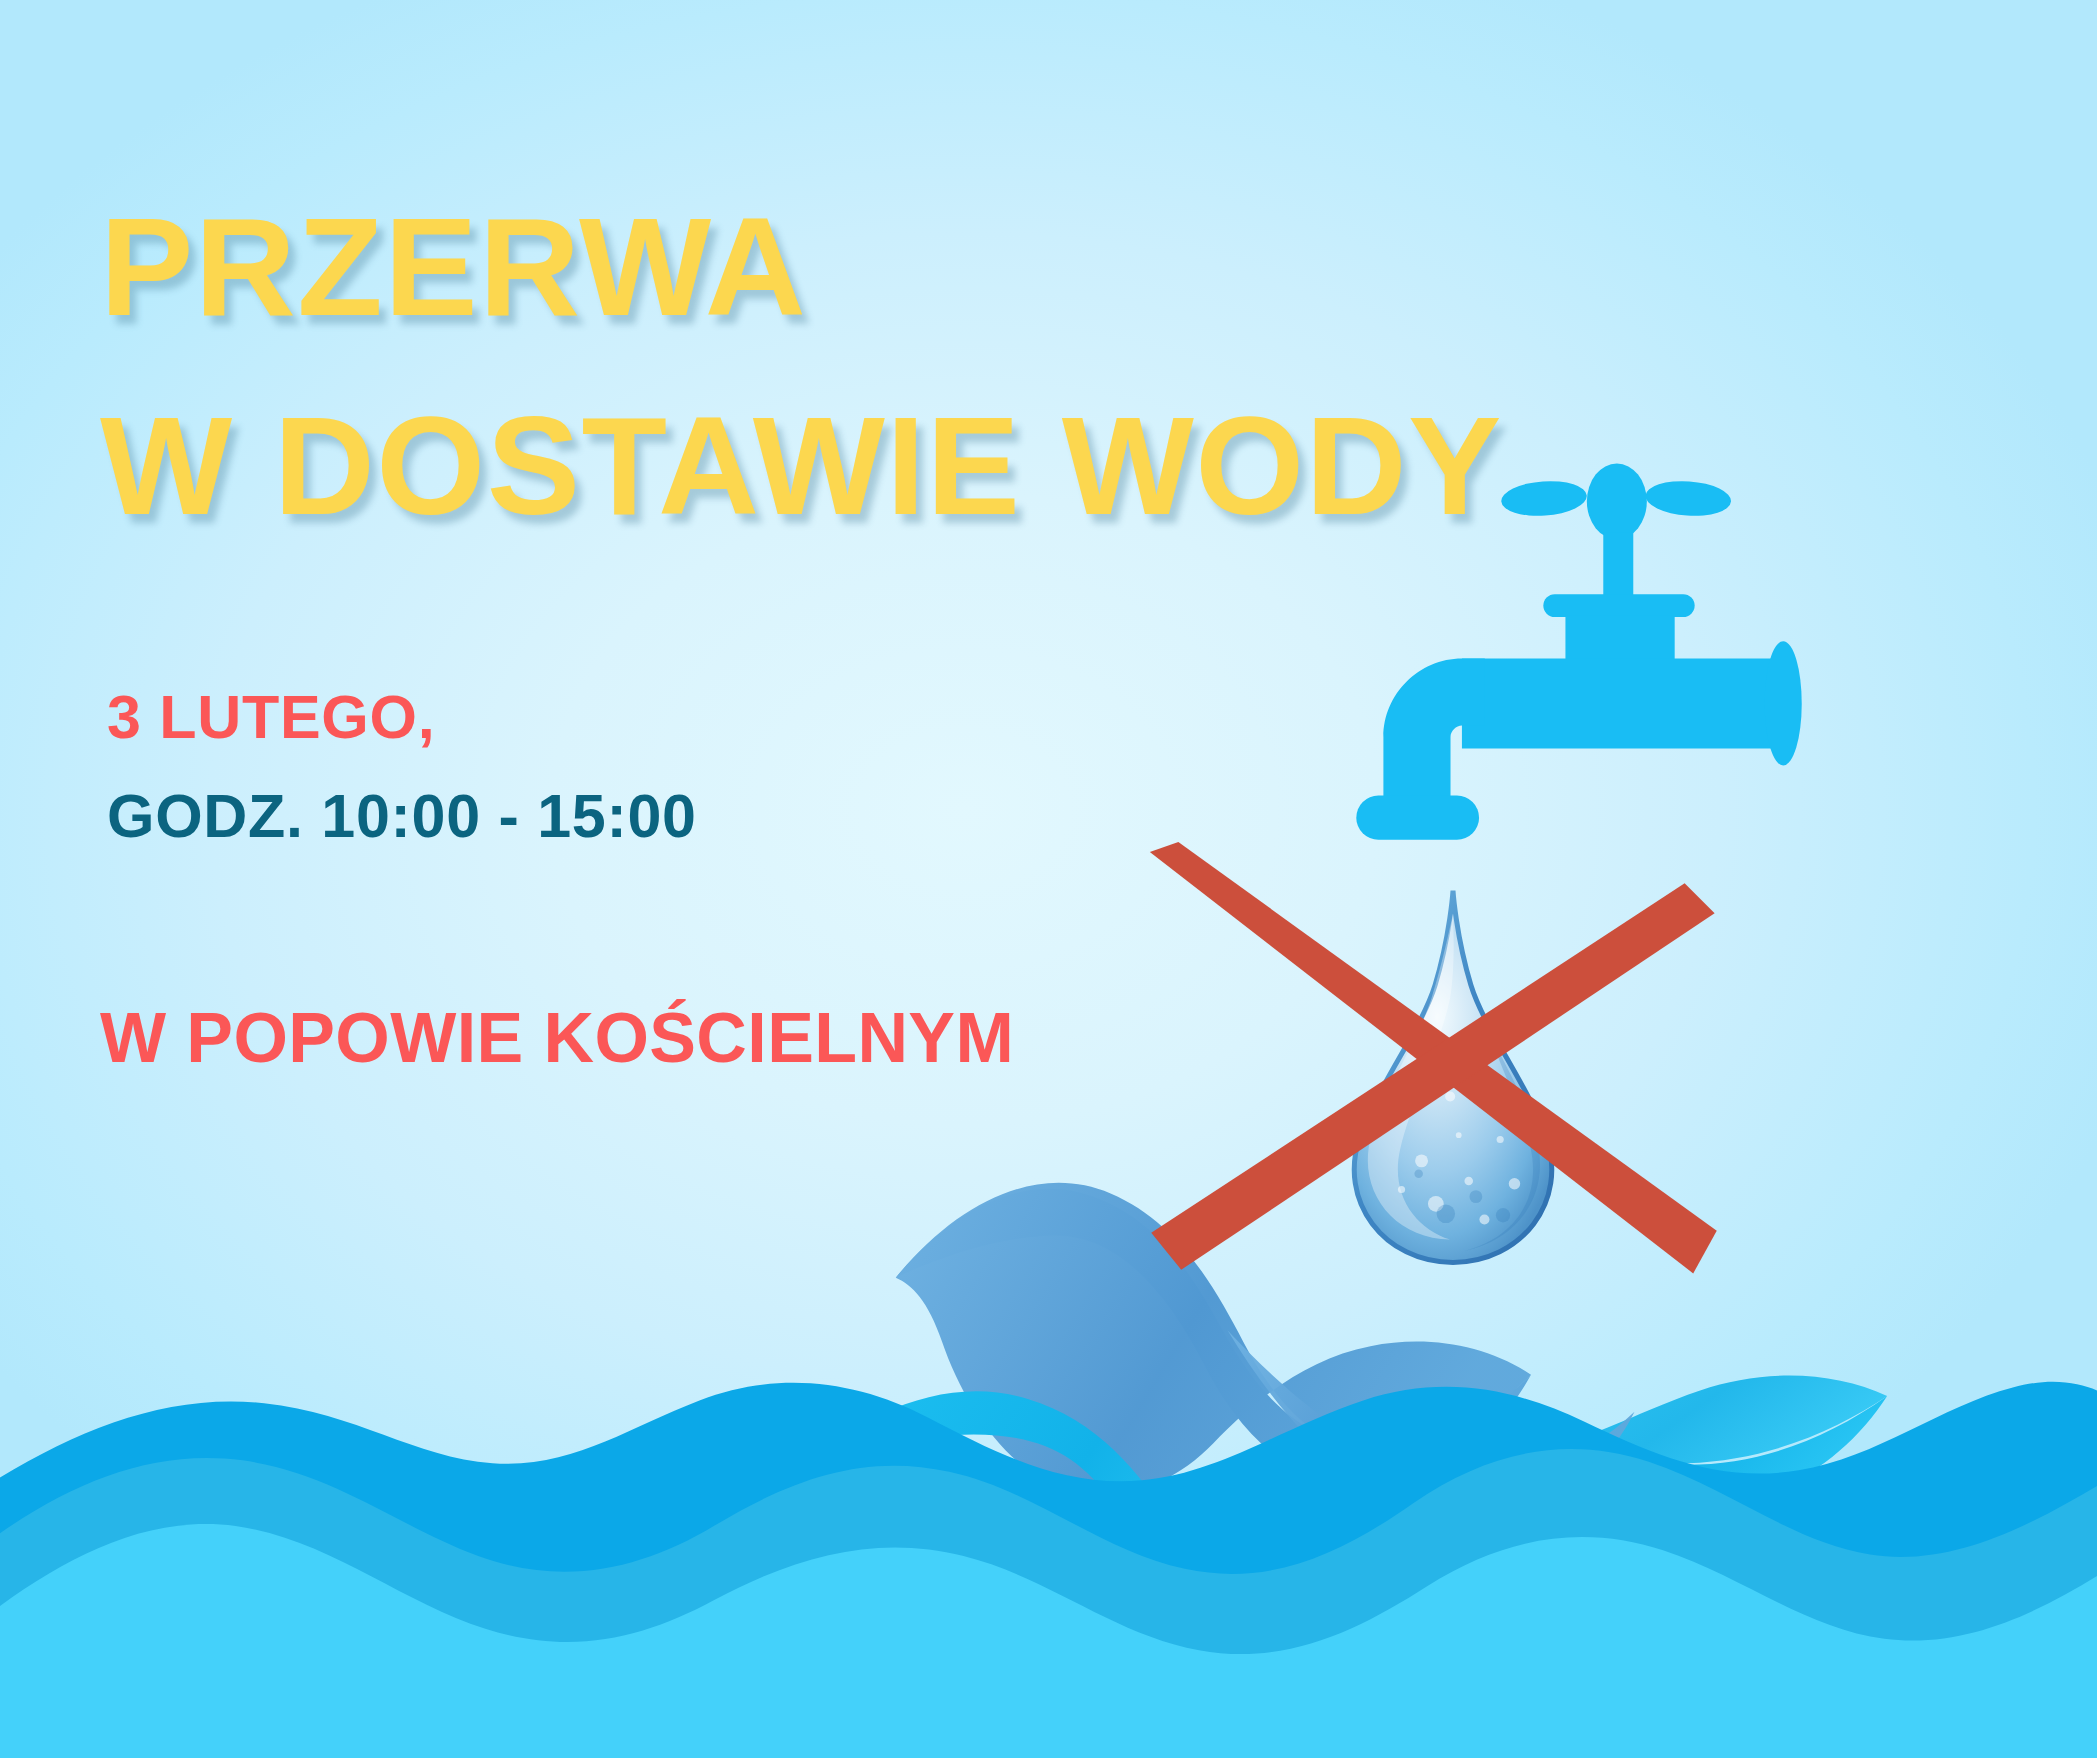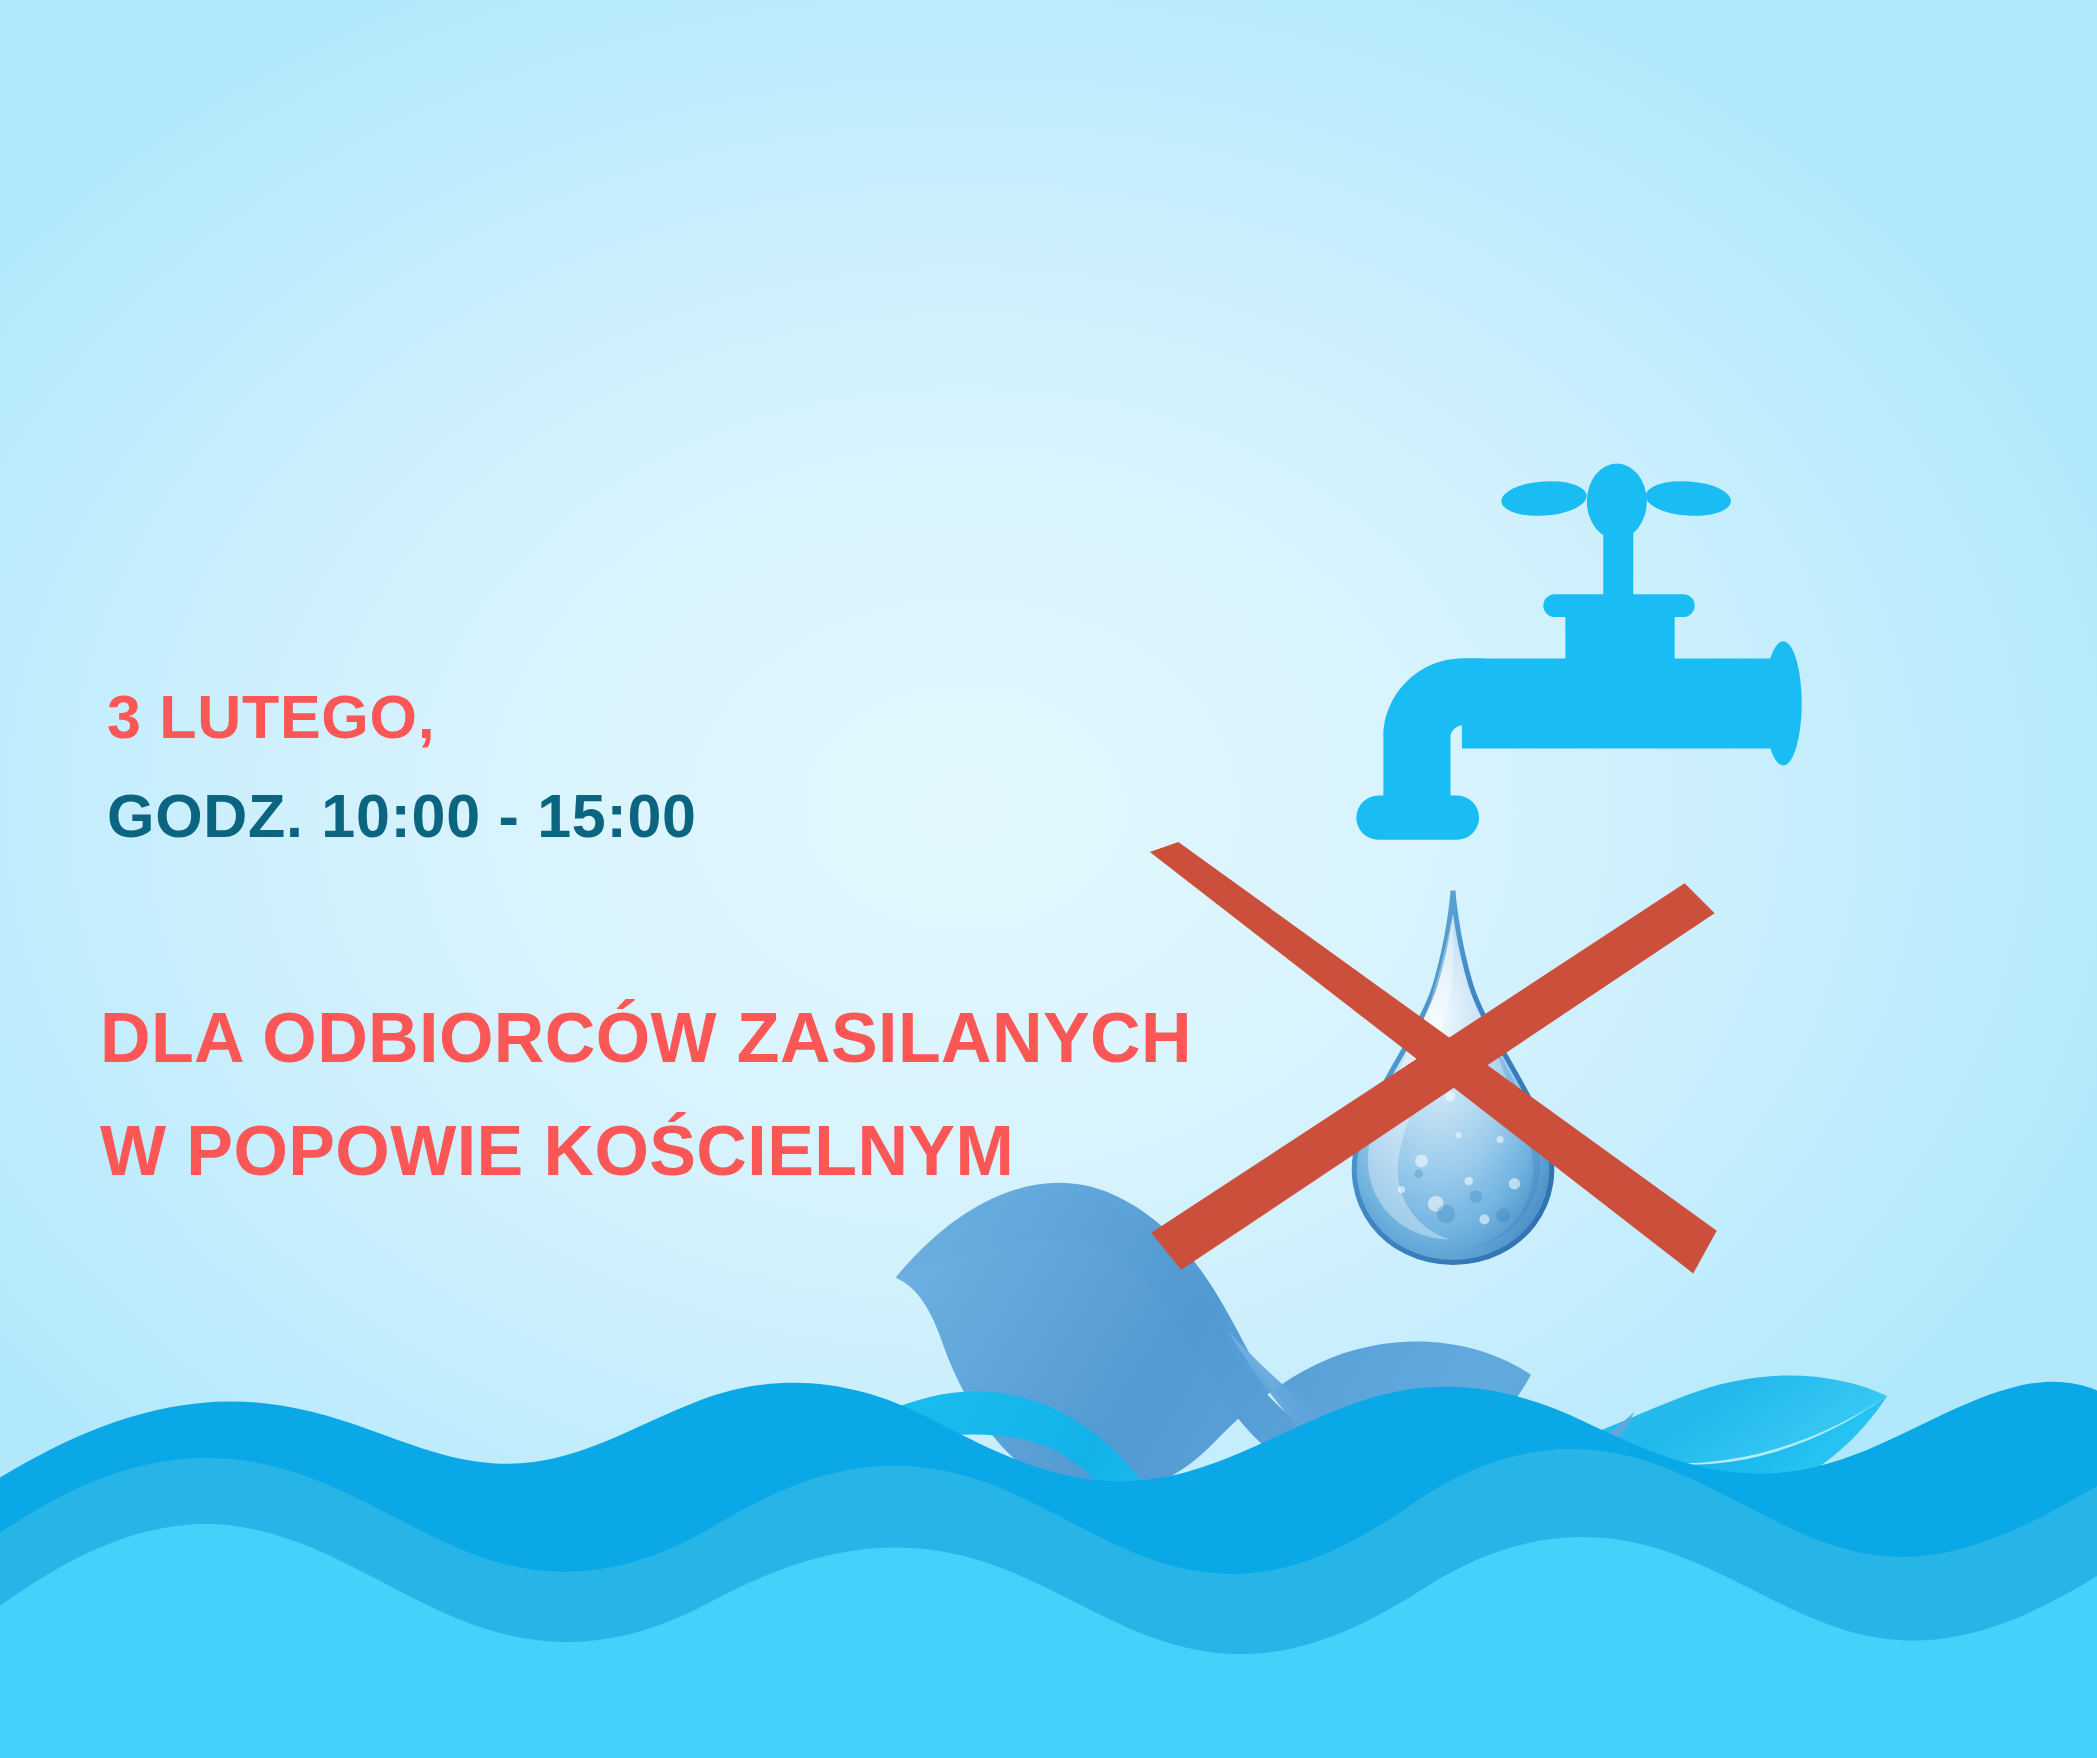--- a/index.html
+++ b/index.html
@@ -317,26 +317,29 @@
         <g fill="#CC4F3C">
           <path d="M20,14 L60,0 L815,545 L782,605 Z"></path>
           <path d="M770,58 L812,100 L64,600 L22,548 Z"></path>
         </g>
       </svg>
     </div>
   </div>
 
   <div class="text-col">
 
+    <div class="headline">
+      <span class="hl-line">PRZERWA</span>
+      <span class="hl-line">W DOSTAWIE WODY</span>
+    </div>
 
     <div class="when">
       <span class="when-date">3 LUTEGO,</span>
       <span class="when-hours">GODZ. 10:00 - 15:00</span>
     </div>
 
     <div class="body-msg">
-      <span class="bm-line">DLA ODBIORCÓW ZASILANYCH</span>
       <span class="bm-line">W POPOWIE KOŚCIELNYM</span>
     </div>
 
   </div>
 </div>
 
 
 </body></html>

